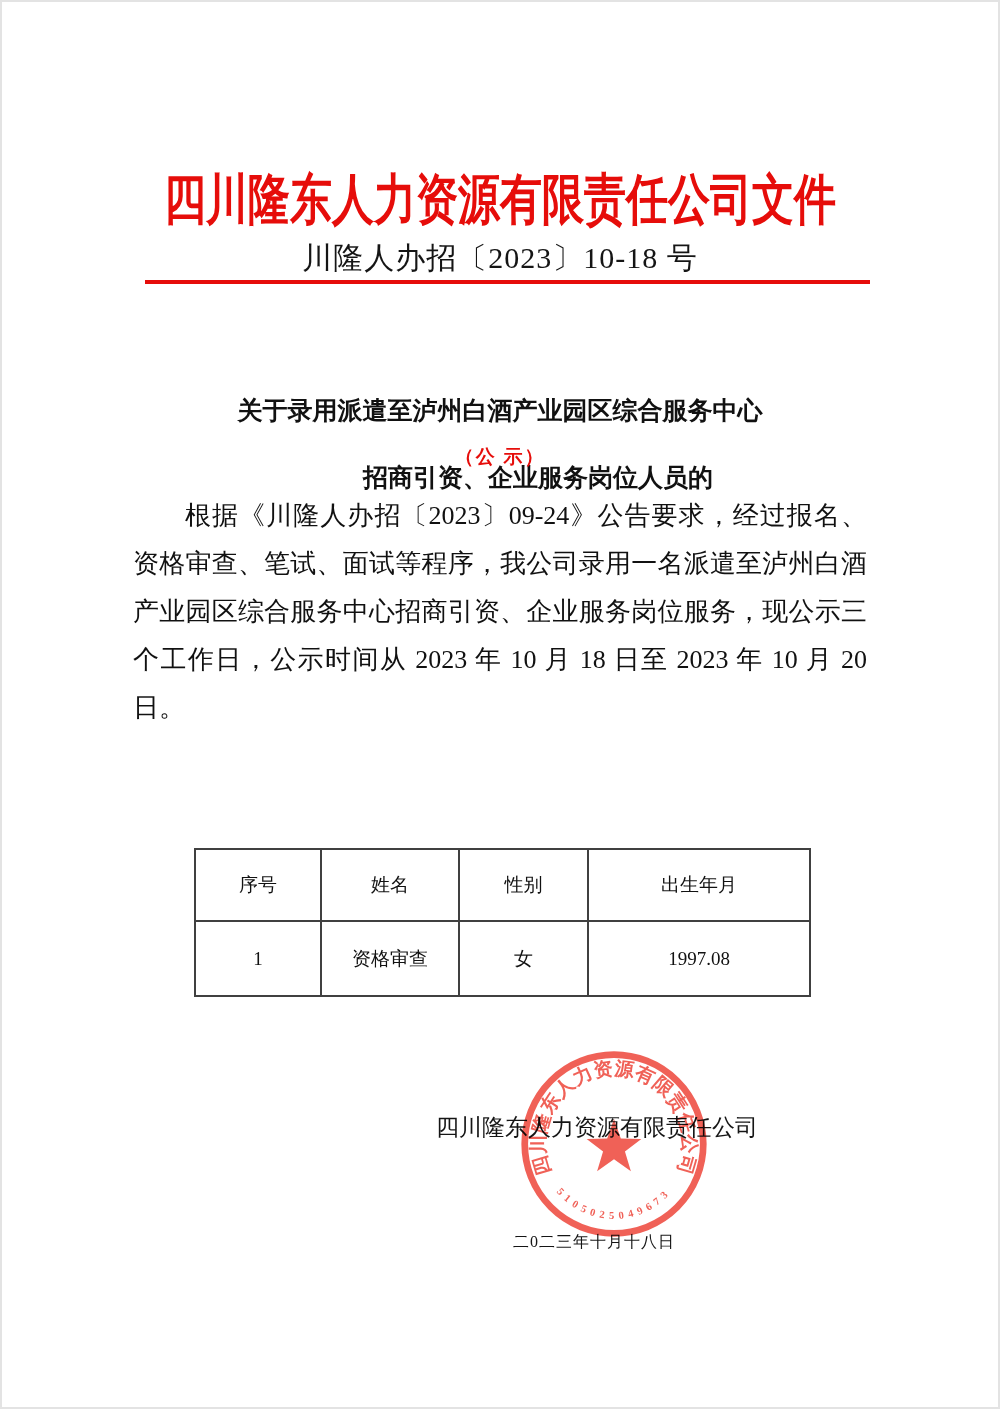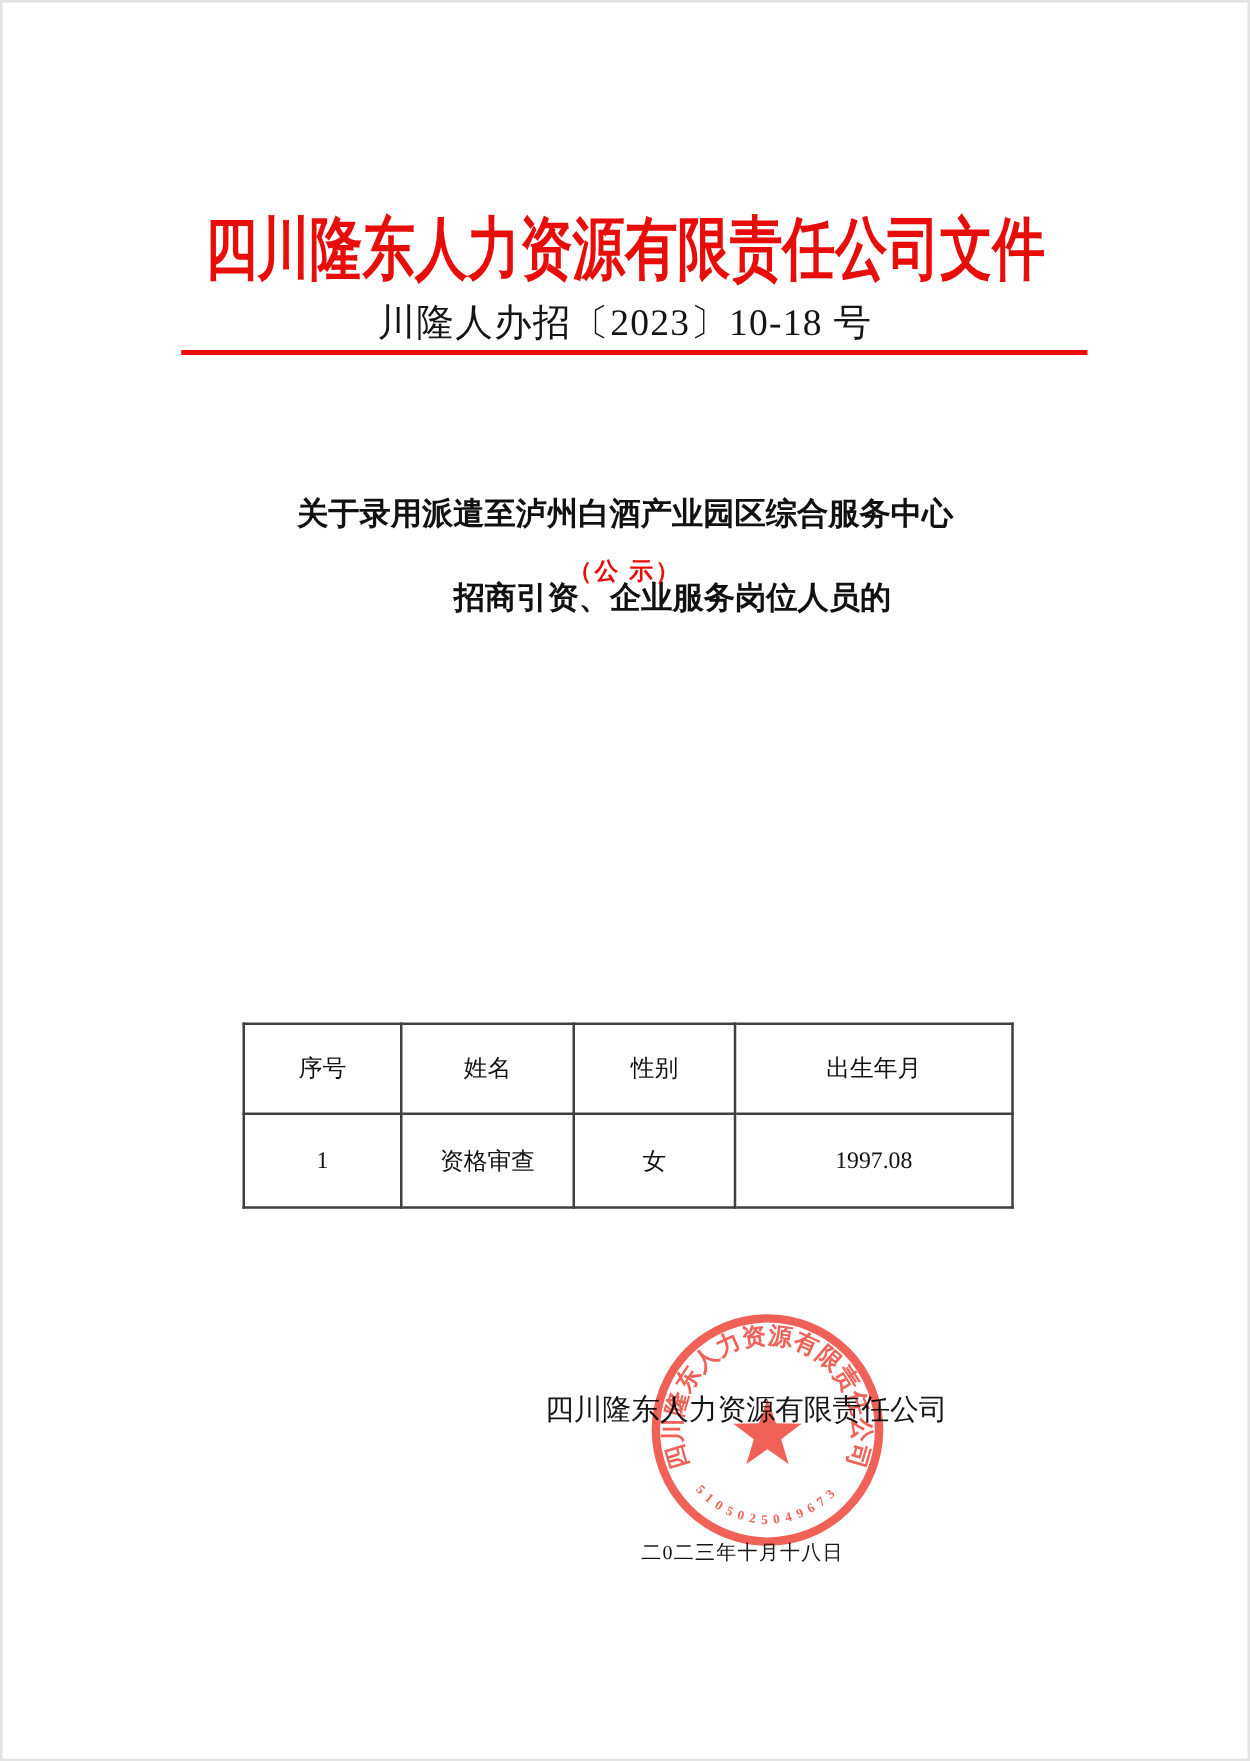--- a/index.html
+++ b/index.html
@@ -54,21 +54,21 @@
     letter-spacing: 2px;
   }
   .body-text {
     position: absolute; top: 492px; left: 133px; width: 734px;
     font-size: 26px; line-height: 48px;
     text-align: justify;
     color: #111;
   }
   .body-text p { margin: 0; text-indent: 2em; }
   .roster-table {
-    position: absolute; top: 818px; left: 194px;
+    position: absolute; top: 848px; left: 194px;
     width: 607px;
     border-collapse: collapse;
     font-size: 19px;
     color: #111;
     table-layout: fixed;
   }
   .roster-table th, .roster-table td {
     border: 2px solid var(--table-border, #404040);
     text-align: center; vertical-align: middle;
     font-weight: normal;
@@ -112,20 +112,21 @@
 
 <div class="doc-number">川隆人办招〔2023〕10-18 号</div>
 
 <div class="red-line"></div>
 
 <div class="doc-title line1">关于录用派遣至泸州白酒产业园区综合服务中心</div>
 <div class="doc-title line2">招商引资、企业服务岗位人员的</div>
 <div class="notice-label">（公 示）</div>
 
 <div class="body-text">
+  <p>根据《川隆人办招〔2023〕09-24》公告要求，经过报名、资格审查、笔试、面试等程序，我公司录用一名派遣至泸州白酒产业园区综合服务中心招商引资、企业服务岗位服务，现公示三个工作日，公示时间从 2023 年 10 月 18 日至 2023 年 10 月 20 日。</p>
 </div>
 
 <table class="roster-table">
   <thead>
     <tr class="header-row">
       <th class="col-index">序号</th>
       <th class="col-name">姓名</th>
       <th class="col-sex">性别</th>
       <th class="col-birth">出生年月</th>
     </tr>

